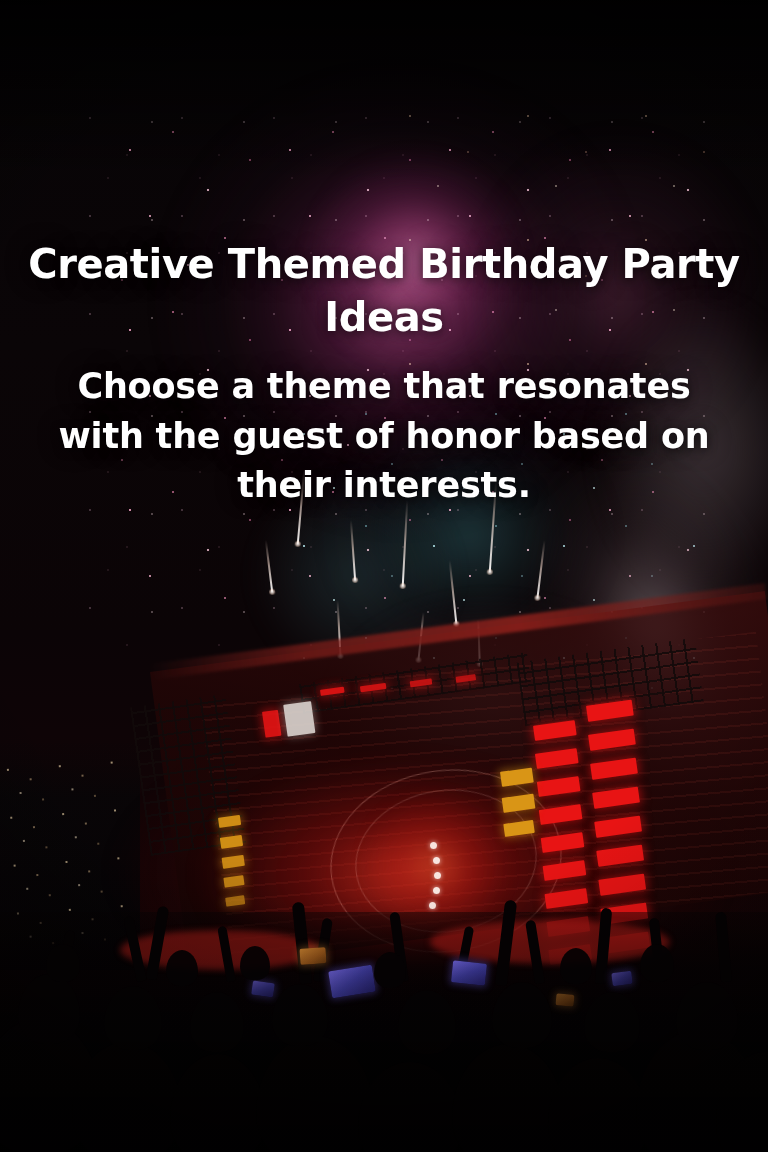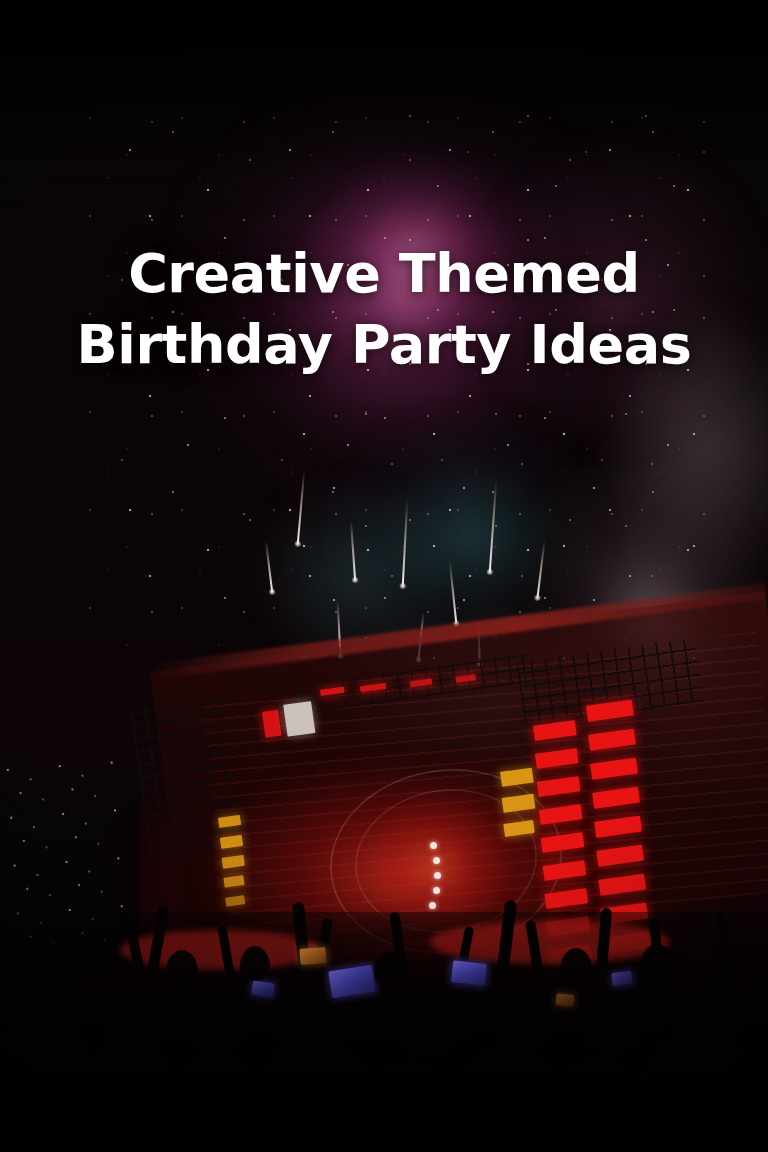--- a/index.html
+++ b/index.html
@@ -346,21 +346,21 @@
 
   .title {
     position: absolute;
     left: 10px;
     top: 238px;
     width: 748px;
     text-align: center;
     color: #ffffff;
     font-family: "DejaVu Sans", sans-serif;
     font-weight: 700;
-    font-size: 54px;
+    font-size: 40px;
     line-height: 1.32;
     letter-spacing: -0.4px;
     text-shadow: 0 2px 10px rgba(0,0,0,0.55), 0 0 26px rgba(0,0,0,0.35);
   }
 
   .subtitle {
     position: absolute;
     left: 44px;
     top: 362px;
     width: 680px;
@@ -550,16 +550,17 @@
     <div class="head" style="left:640px;top:944px;width:34px;height:38px;opacity:.95;"></div>
 
     <div class="layer vignette"></div>
     <div class="layer top-fade"></div>
     <div class="layer bottom-fade"></div>
   </div>
 
   <div class="overlay">
     <div class="title">Creative Themed Birthday Party Ideas</div>
 
+    <div class="subtitle">Choose a theme that resonates with the guest of honor based on their interests.</div>
 
   </div>
 
 </div>
 
 </body></html>

